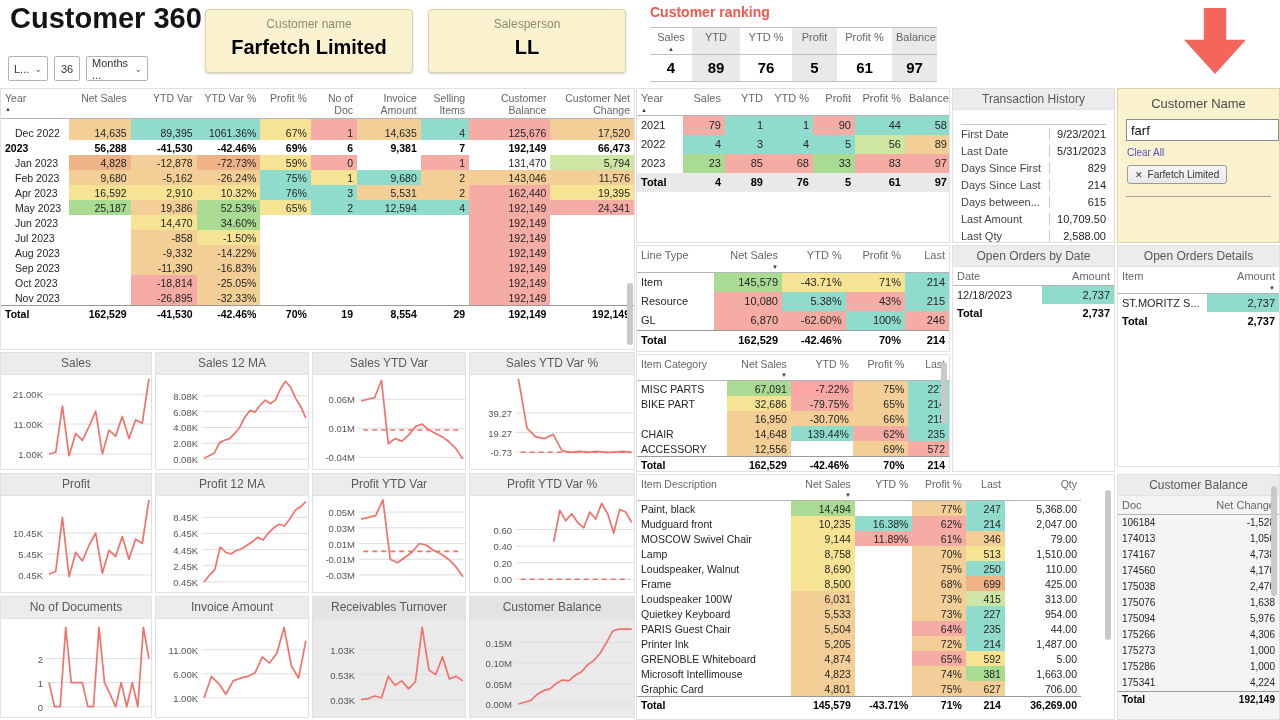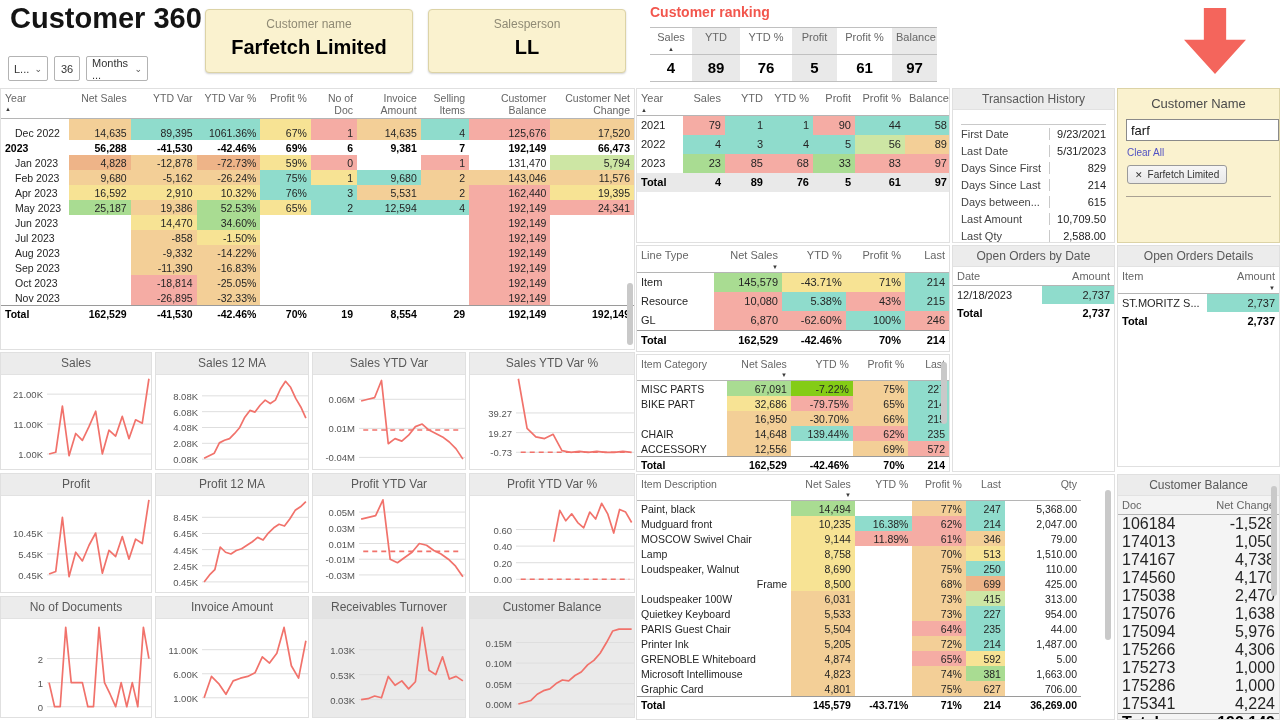--- a/index.html
+++ b/index.html
@@ -14,21 +14,21 @@
      border-bottom:1px solid #b5b5b5;line-height:1.15;overflow:hidden}
   td{font-size:10.5px;color:#252525;padding:0 4px;white-space:nowrap;overflow:hidden;height:15px}
   tr.bold td{font-weight:bold;color:#000}
   tr.topline td{border-top:1px solid #9a9a9a}
   tr.clip td{height:6px;font-size:0;line-height:0}
   .sort{font-size:6px;color:#3a3a3a;line-height:1;padding-top:2px}
   .mid td{height:19px;font-size:11px}
   .mid th{font-size:11px}
   .oo td{height:18px;font-size:11px}
   .oo th{font-size:11px}
-  .cb-t td{height:16px;font-size:16px}
+  .cb-t td{height:16px;font-size:10px}
   .cb-t th{font-size:11px}
   .rank th{font-size:11px;text-align:center;border-bottom:1px solid #c0c0c0;border-top:1px solid #c0c0c0}
   .rank td{height:26px;font-size:15px;font-weight:bold;text-align:center;color:#000;border-bottom:1px solid #c0c0c0}
   
   .big-title{position:absolute;left:10px;top:2px;font-size:29px;font-weight:800;color:#141414}
   .fbox{position:absolute;height:25px;border:1px solid #b3b3b3;border-radius:2px;background:#fff;
         font-size:11px;color:#333;display:flex;align-items:center;justify-content:space-between;
         padding:0 5px;box-sizing:border-box}
   .chev{font-size:9px;color:#555;margin-left:4px}
   .ycard{position:absolute;background:#faf2cf;border:1px solid #dcd3a6;border-radius:4px;
@@ -684,21 +684,21 @@
             <th style="text-align: right;"><span>Net Sales</span><div class="sort">▼</div></th>
             <th style="text-align: right;"><span>YTD %</span></th>
             <th style="text-align: right;"><span>Profit %</span></th>
             <th style="text-align: right;"><span>Last</span></th>
           </tr>
         </thead>
         <tbody>
           <tr>
             <td style="text-align: left;">MISC PARTS</td>
             <td style="background: rgb(169, 220, 146); text-align: right;">67,091</td>
-            <td style="background: #84cc16; text-align: right;">-7.22%</td>
+            <td style="background: #fca5a5; text-align: right;">-7.22%</td>
             <td style="background: rgb(243, 207, 151); text-align: right;">75%</td>
             <td style="background: rgb(143, 220, 204); text-align: right;">227</td>
           </tr>
           <tr>
             <td style="text-align: left;">BIKE PART</td>
             <td style="background: rgb(247, 227, 148); text-align: right;">32,686</td>
             <td style="background: rgb(245, 172, 164); text-align: right;">-79.75%</td>
             <td style="background: rgb(243, 207, 151); text-align: right;">65%</td>
             <td style="background: rgb(143, 220, 204); text-align: right;">214</td>
           </tr>
@@ -792,21 +792,21 @@
           </tr>
           <tr>
             <td style="text-align: left;">Loudspeaker, Walnut</td>
             <td style="background: rgb(247, 227, 148); text-align: right;">8,690</td>
             <td style="text-align: right;"></td>
             <td style="background: rgb(243, 207, 151); text-align: right;">75%</td>
             <td style="background: rgb(143, 220, 204); text-align: right;">250</td>
             <td style="text-align: right;">110.00</td>
           </tr>
           <tr>
-            <td style="text-align: right;">Frame</td>
+            <td style="text-align: left;">Frame</td>
             <td style="background: rgb(247, 227, 148); text-align: right;">8,500</td>
             <td style="text-align: right;"></td>
             <td style="background: rgb(243, 207, 151); text-align: right;">68%</td>
             <td style="background: rgb(238, 180, 136); text-align: right;">699</td>
             <td style="text-align: right;">425.00</td>
           </tr>
           <tr>
             <td style="text-align: left;">Loudspeaker 100W</td>
             <td style="background: rgb(243, 207, 151); text-align: right;">6,031</td>
             <td style="text-align: right;"></td>

